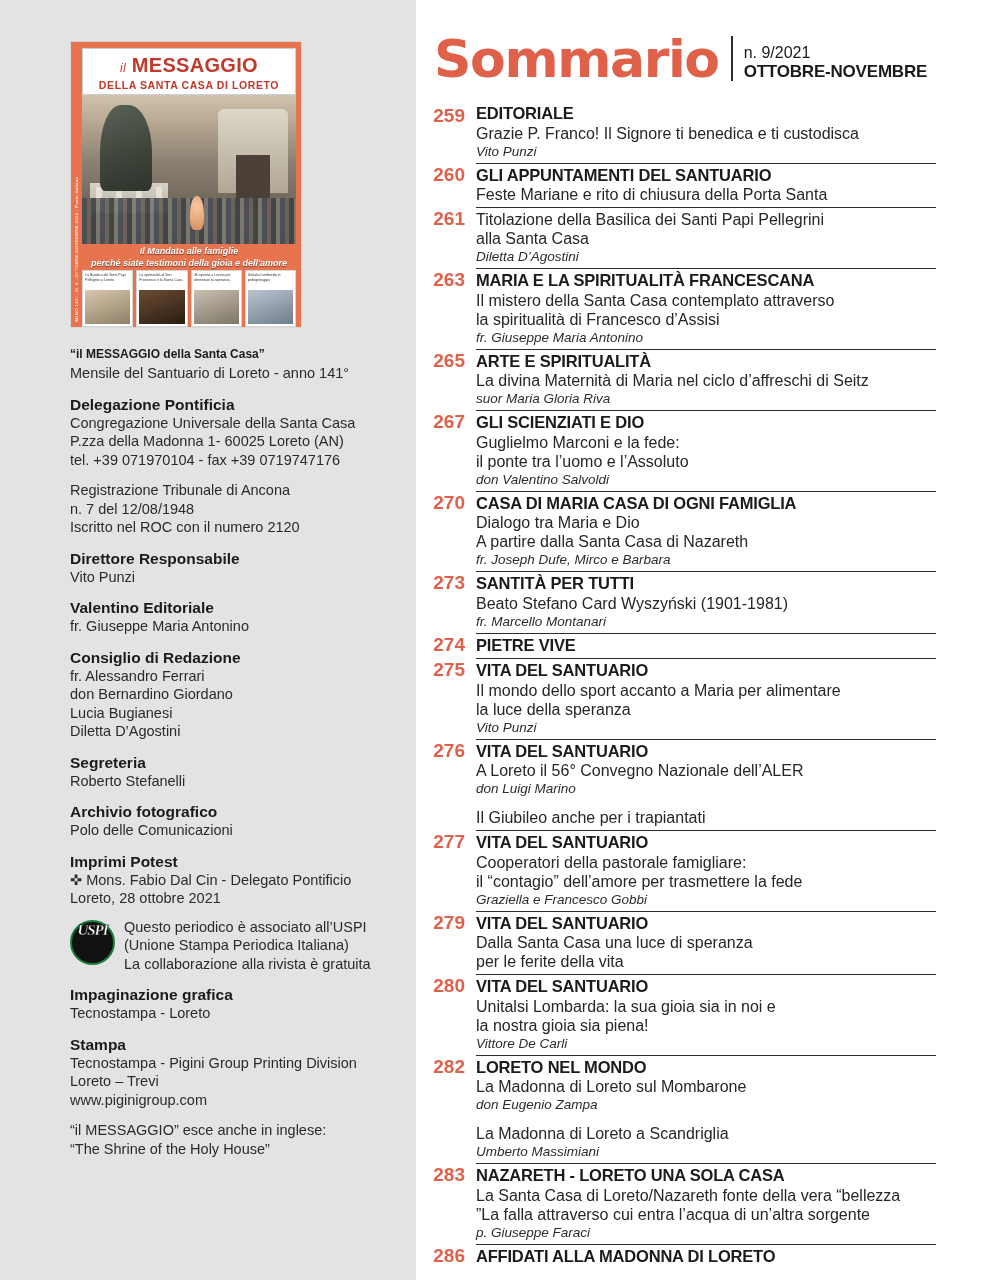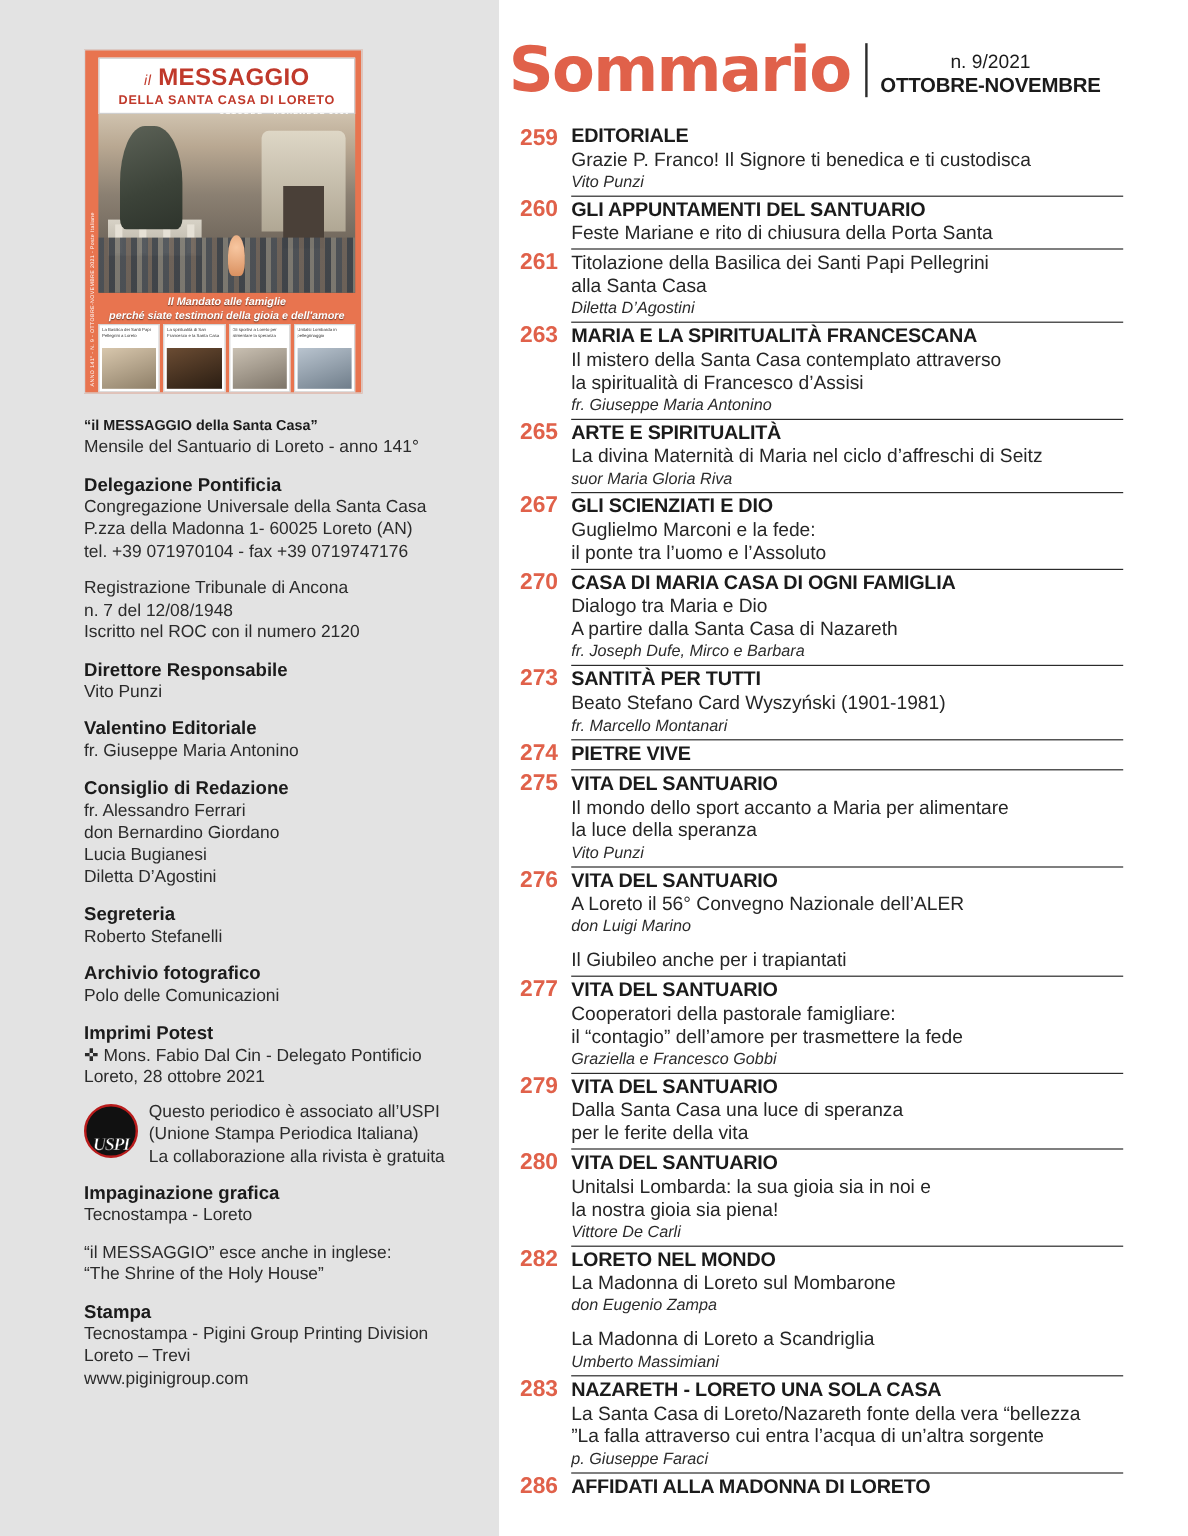--- a/index.html
+++ b/index.html
@@ -125,37 +125,37 @@
   }
   .mh-block { margin-bottom: 12px; }
   .mh-block.tight { margin-bottom: 10px; }
   .uspi-row {
     display:flex; align-items:flex-start; gap:9px; margin-bottom:12px; margin-top: 4px;
   }
   .uspi-logo {
     width:45px; height:45px; flex:0 0 45px; margin-top:2px;
     border-radius:50%;
     background:#111; position:relative;
-    display:flex; align-items:flex-end; justify-content:center;
-    border:2px solid #b91c1c;
+    display:flex; align-items:flex-start; justify-content:center;
+    border:2px solid #15803d;
   }
   .uspi-logo span {
     color:#fff; font-size:15px; font-weight:700; letter-spacing:-1px;
     font-family:"Liberation Serif", serif; font-style:italic;
     -webkit-text-stroke: .4px #111;
   }
   .uspi-text { font-size:14.5px; line-height:18.5px; color:#2b2b2b; }
 
   
   .right-col {
     position:absolute; left:416px; top:0; width:574px; height:1280px;
     background:#fff;
   }
   .somm-head {
-    position:absolute; left:8px; top:34px; display:flex; align-items:flex-end;text-align:center;
+    position:absolute; left:18px; top:34px; display:flex; align-items:flex-end;
   }
   .somm-title {
     font-size:52px; font-weight:700; color:#e0614a; letter-spacing:-1.4px;
     line-height:50px;
     font-family:"DejaVu Sans", sans-serif;
   }
   .somm-rule {
     width:2px; height:45px; background:#2b2b2b; margin:0 11px 3px 12px;
   }
   .somm-meta { padding-bottom:2px; }
@@ -303,29 +303,29 @@
           <div>La collaborazione alla rivista è gratuita</div>
         </div>
       </div>
 
       <div class="mh-block">
         <div class="mh-h">Impaginazione grafica</div>
         <div class="mh-p">Tecnostampa - Loreto</div>
       </div>
 
       <div class="mh-block">
-        <div class="mh-p">“il MESSAGGIO” esce anche in inglese:</div>
-        <div class="mh-p">“The Shrine of the Holy House”</div>
-      </div>
-
-      <div class="mh-block">
         <div class="mh-h">Stampa</div>
         <div class="mh-p">Tecnostampa - Pigini Group Printing Division</div>
         <div class="mh-p">Loreto – Trevi</div>
         <div class="mh-p">www.piginigroup.com</div>
+      </div>
+
+      <div class="mh-block">
+        <div class="mh-p">“il MESSAGGIO” esce anche in inglese:</div>
+        <div class="mh-p">“The Shrine of the Holy House”</div>
       </div>
 
     </div>
   </div>
 
   <div class="right-col">
 
     <div class="somm-head">
       <div class="somm-title">Sommario</div>
       <div class="somm-rule"></div>
@@ -375,20 +375,21 @@
             <div class="toc-sub">La divina Maternità di Maria nel ciclo d’affreschi di Seitz</div>
             <div class="toc-auth">suor Maria Gloria Riva</div>
           </div>
         </div>
         <div class="toc-entry">
           <div class="toc-num">267</div>
           <div class="toc-body">
             <div class="toc-title">GLI SCIENZIATI E DIO</div>
             <div class="toc-sub">Guglielmo Marconi e la fede:</div>
             <div class="toc-sub">il ponte tra l’uomo e l’Assoluto</div>
+            <div class="toc-auth">don Valentino Salvoldi</div>
           </div>
         </div>
         <div class="toc-entry">
           <div class="toc-num">270</div>
           <div class="toc-body">
             <div class="toc-title">CASA DI MARIA CASA DI OGNI FAMIGLIA</div>
             <div class="toc-sub">Dialogo tra Maria e Dio</div>
             <div class="toc-sub">A partire dalla Santa Casa di Nazareth</div>
             <div class="toc-auth">fr. Joseph Dufe, Mirco e Barbara</div>
           </div>

